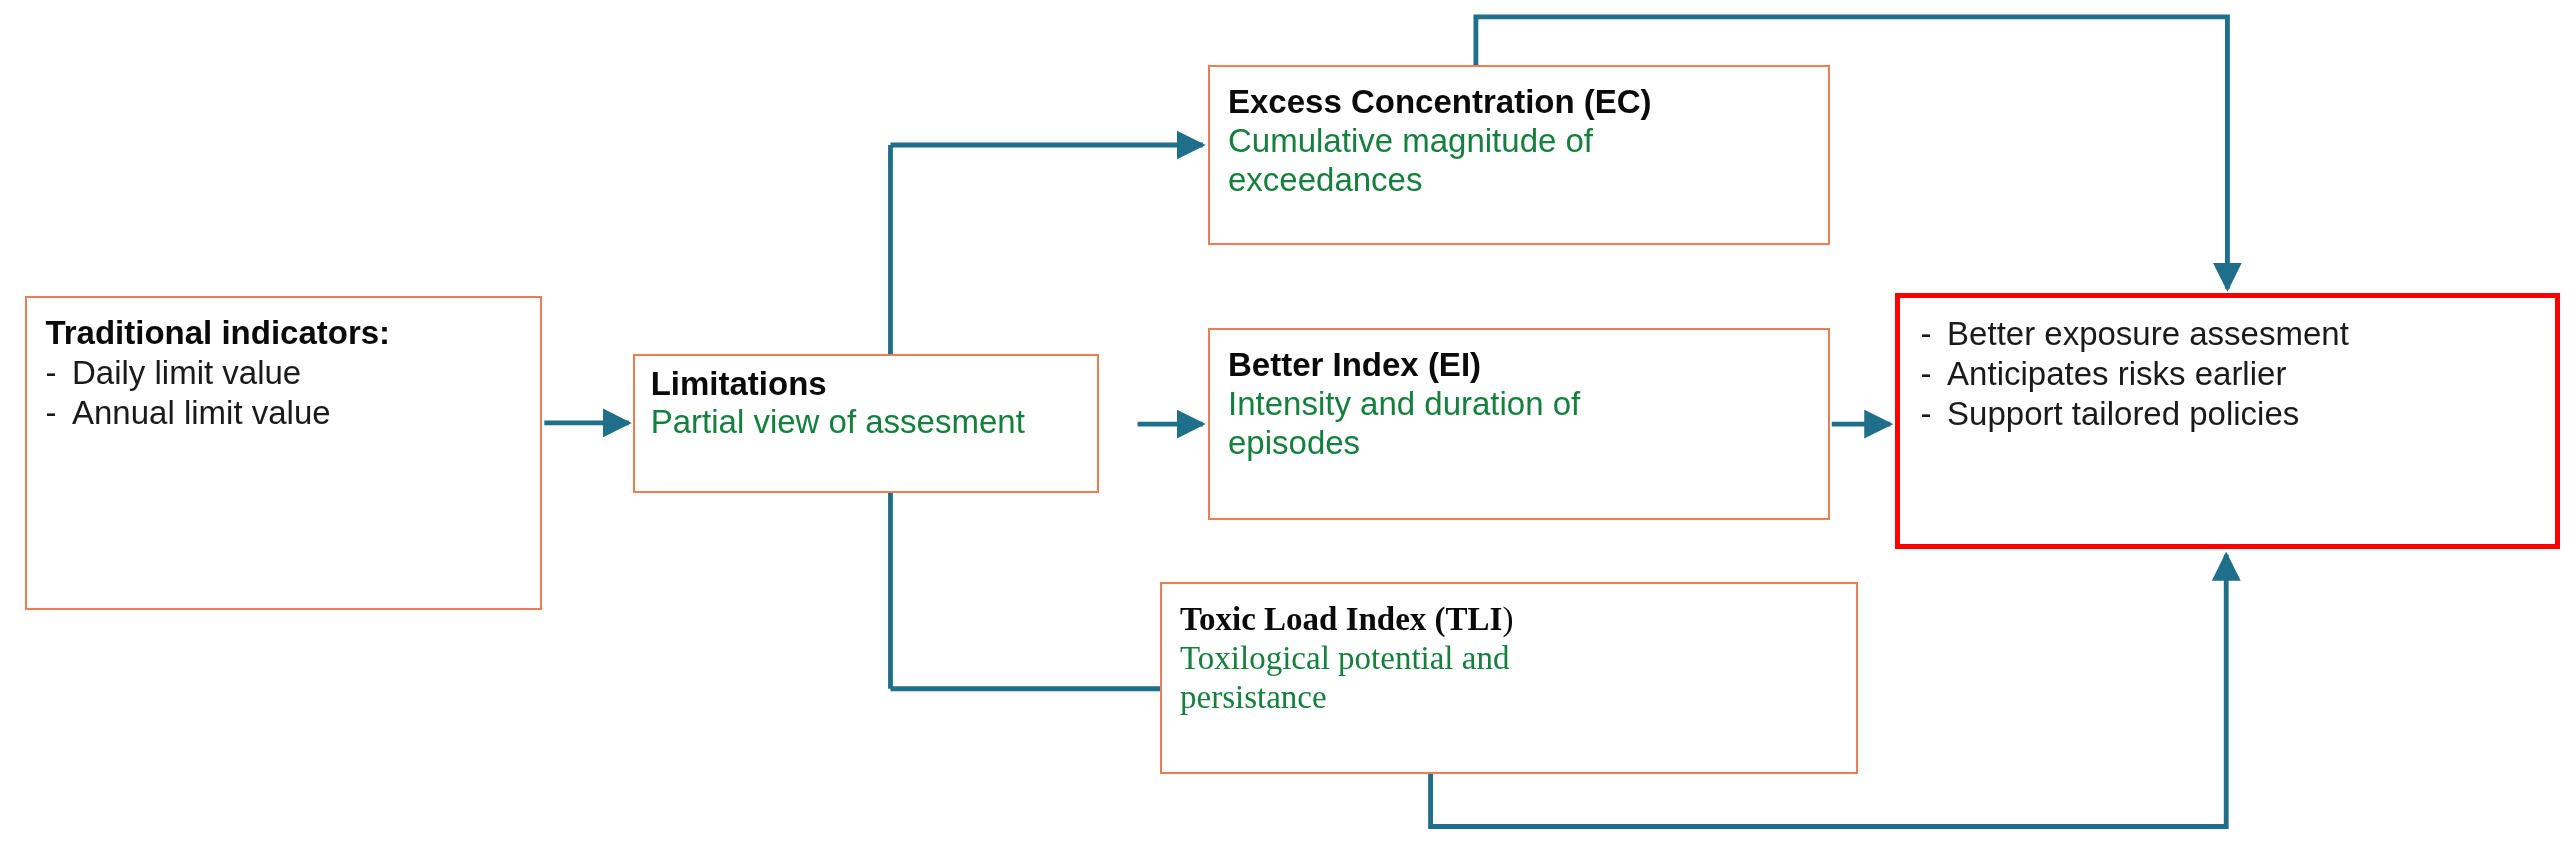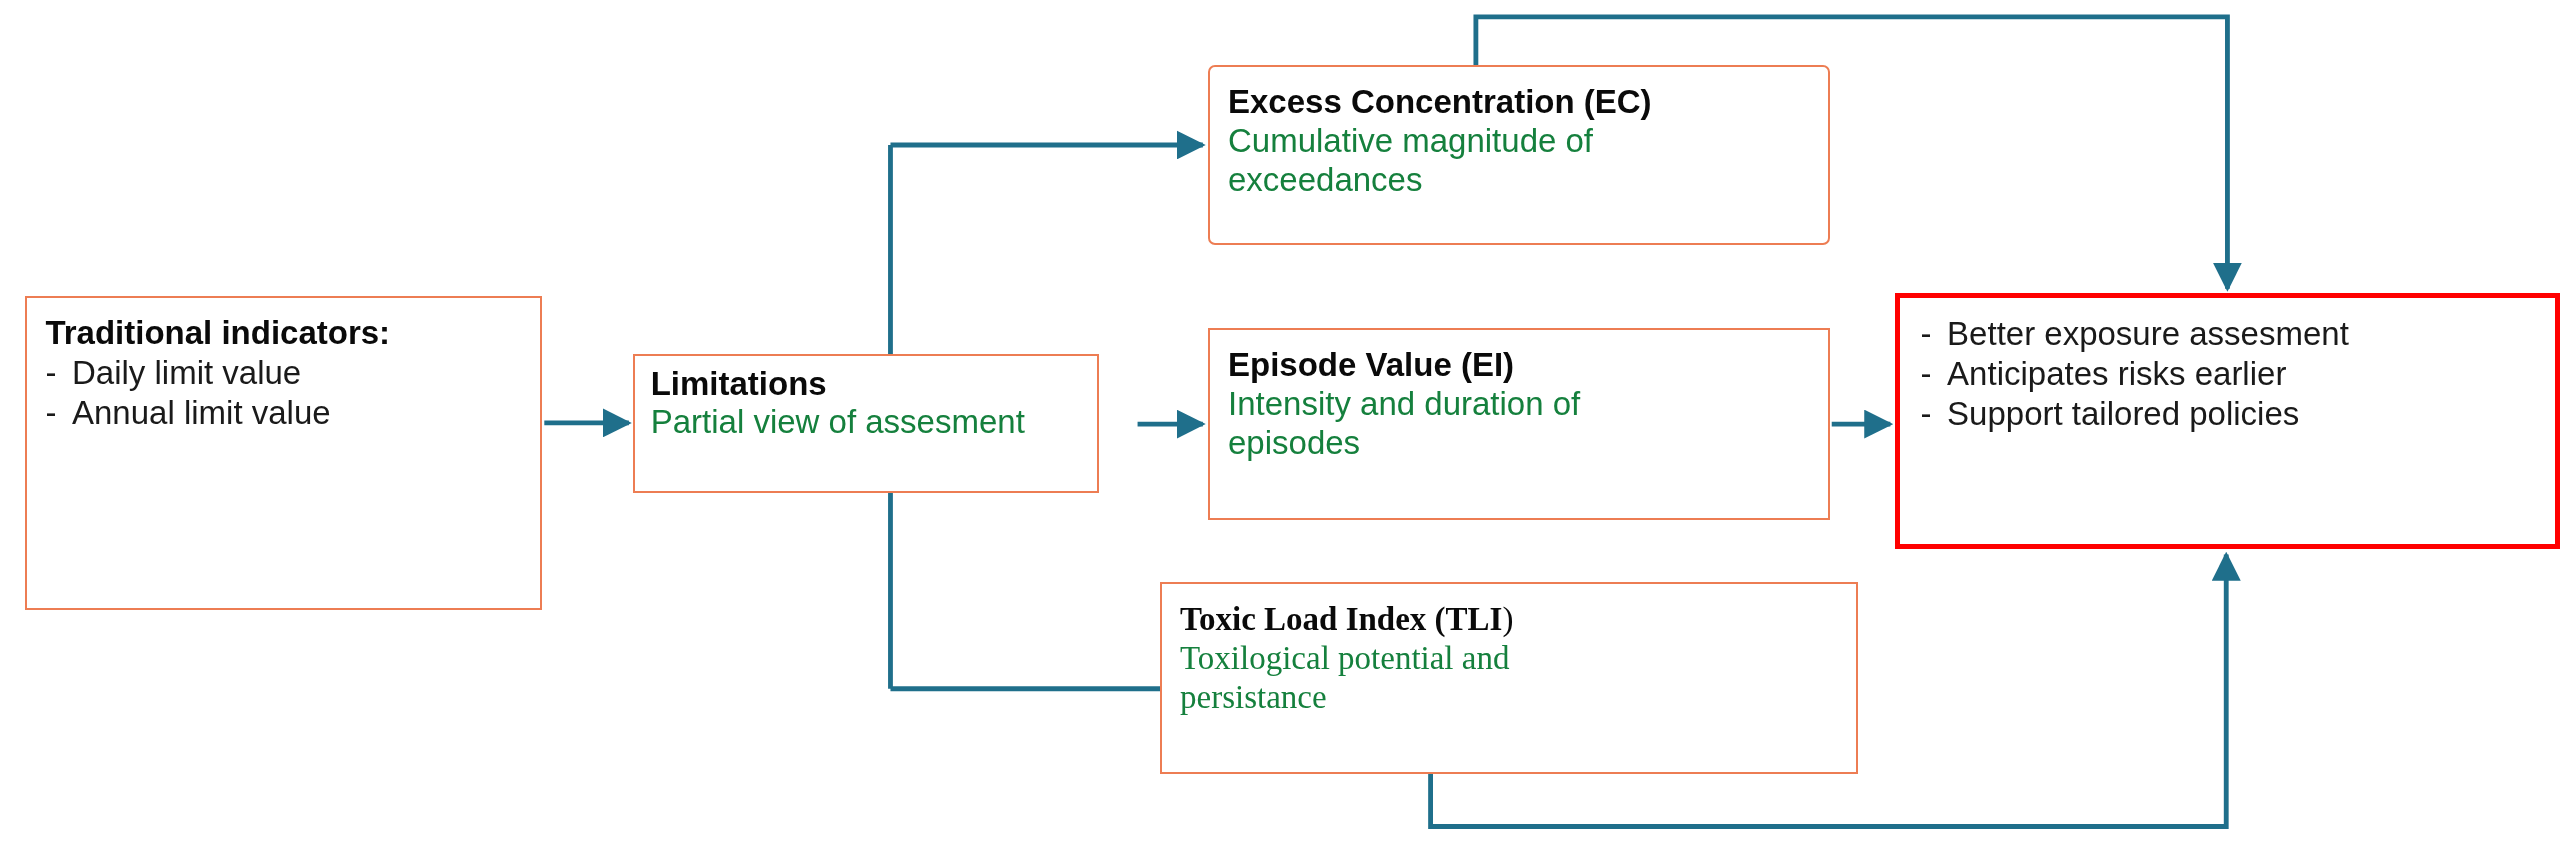--- a/index.html
+++ b/index.html
@@ -71,21 +71,21 @@
     color: #1a1a1a;
   }
   .bullets li .btext {
     flex: 1 1 auto;
     white-space: nowrap;
   }
 
   
   #box-traditional { left: 25.4px;   top: 296px;  width: 517px;  height: 314px; }
   #box-limitations { left: 633px; top: 354px;  width: 466px;  height: 139px; }
-  #box-ec          { left: 1208px; top: 65px;  width: 622px; height: 180px; border-radius: 7px; }
+  #box-ec          { left: 1208px; top: 65px;  width: 622px; height: 180px; }
   #box-ei          { left: 1208px; top: 328px;  width: 622px; height: 192px; }
   #box-tli         { left: 1160px; top: 582px;  width: 698px; height: 192px; font-family: Liberation Serif, serif; }
   #box-added       { left: 1895px; top: 293px;  width: 665px; height: 256px; }
 
   #box-limitations .node-inner { padding: 8.5px 15.7px 4.8px 15.7px; }
   #box-added .node-inner { padding: 15.7px 15.7px 4.8px 20.5px; }
 </style>
 </head>
 <body>
 
@@ -160,21 +160,21 @@
   <div class="node node-orange" id="box-ec">
     <div class="node-inner">
       <div class="title">Excess Concentration (EC)</div>
       <div class="body-line">Cumulative magnitude of</div>
       <div class="body-line">exceedances</div>
     </div>
   </div>
 
   <div class="node node-orange" id="box-ei">
     <div class="node-inner">
-      <div class="title">Episode Value (EI)</div>
+      <div class="title">Better Index (EI)</div>
       <div class="body-line">Intensity and duration of</div>
       <div class="body-line">episodes</div>
     </div>
   </div>
 
   <div class="node node-orange" id="box-tli">
     <div class="node-inner">
       <div class="title"><span>Toxic Load Index (TLI</span><span class="thin">)</span></div>
       <div class="body-line">Toxilogical potential and</div>
       <div class="body-line">persistance</div>

